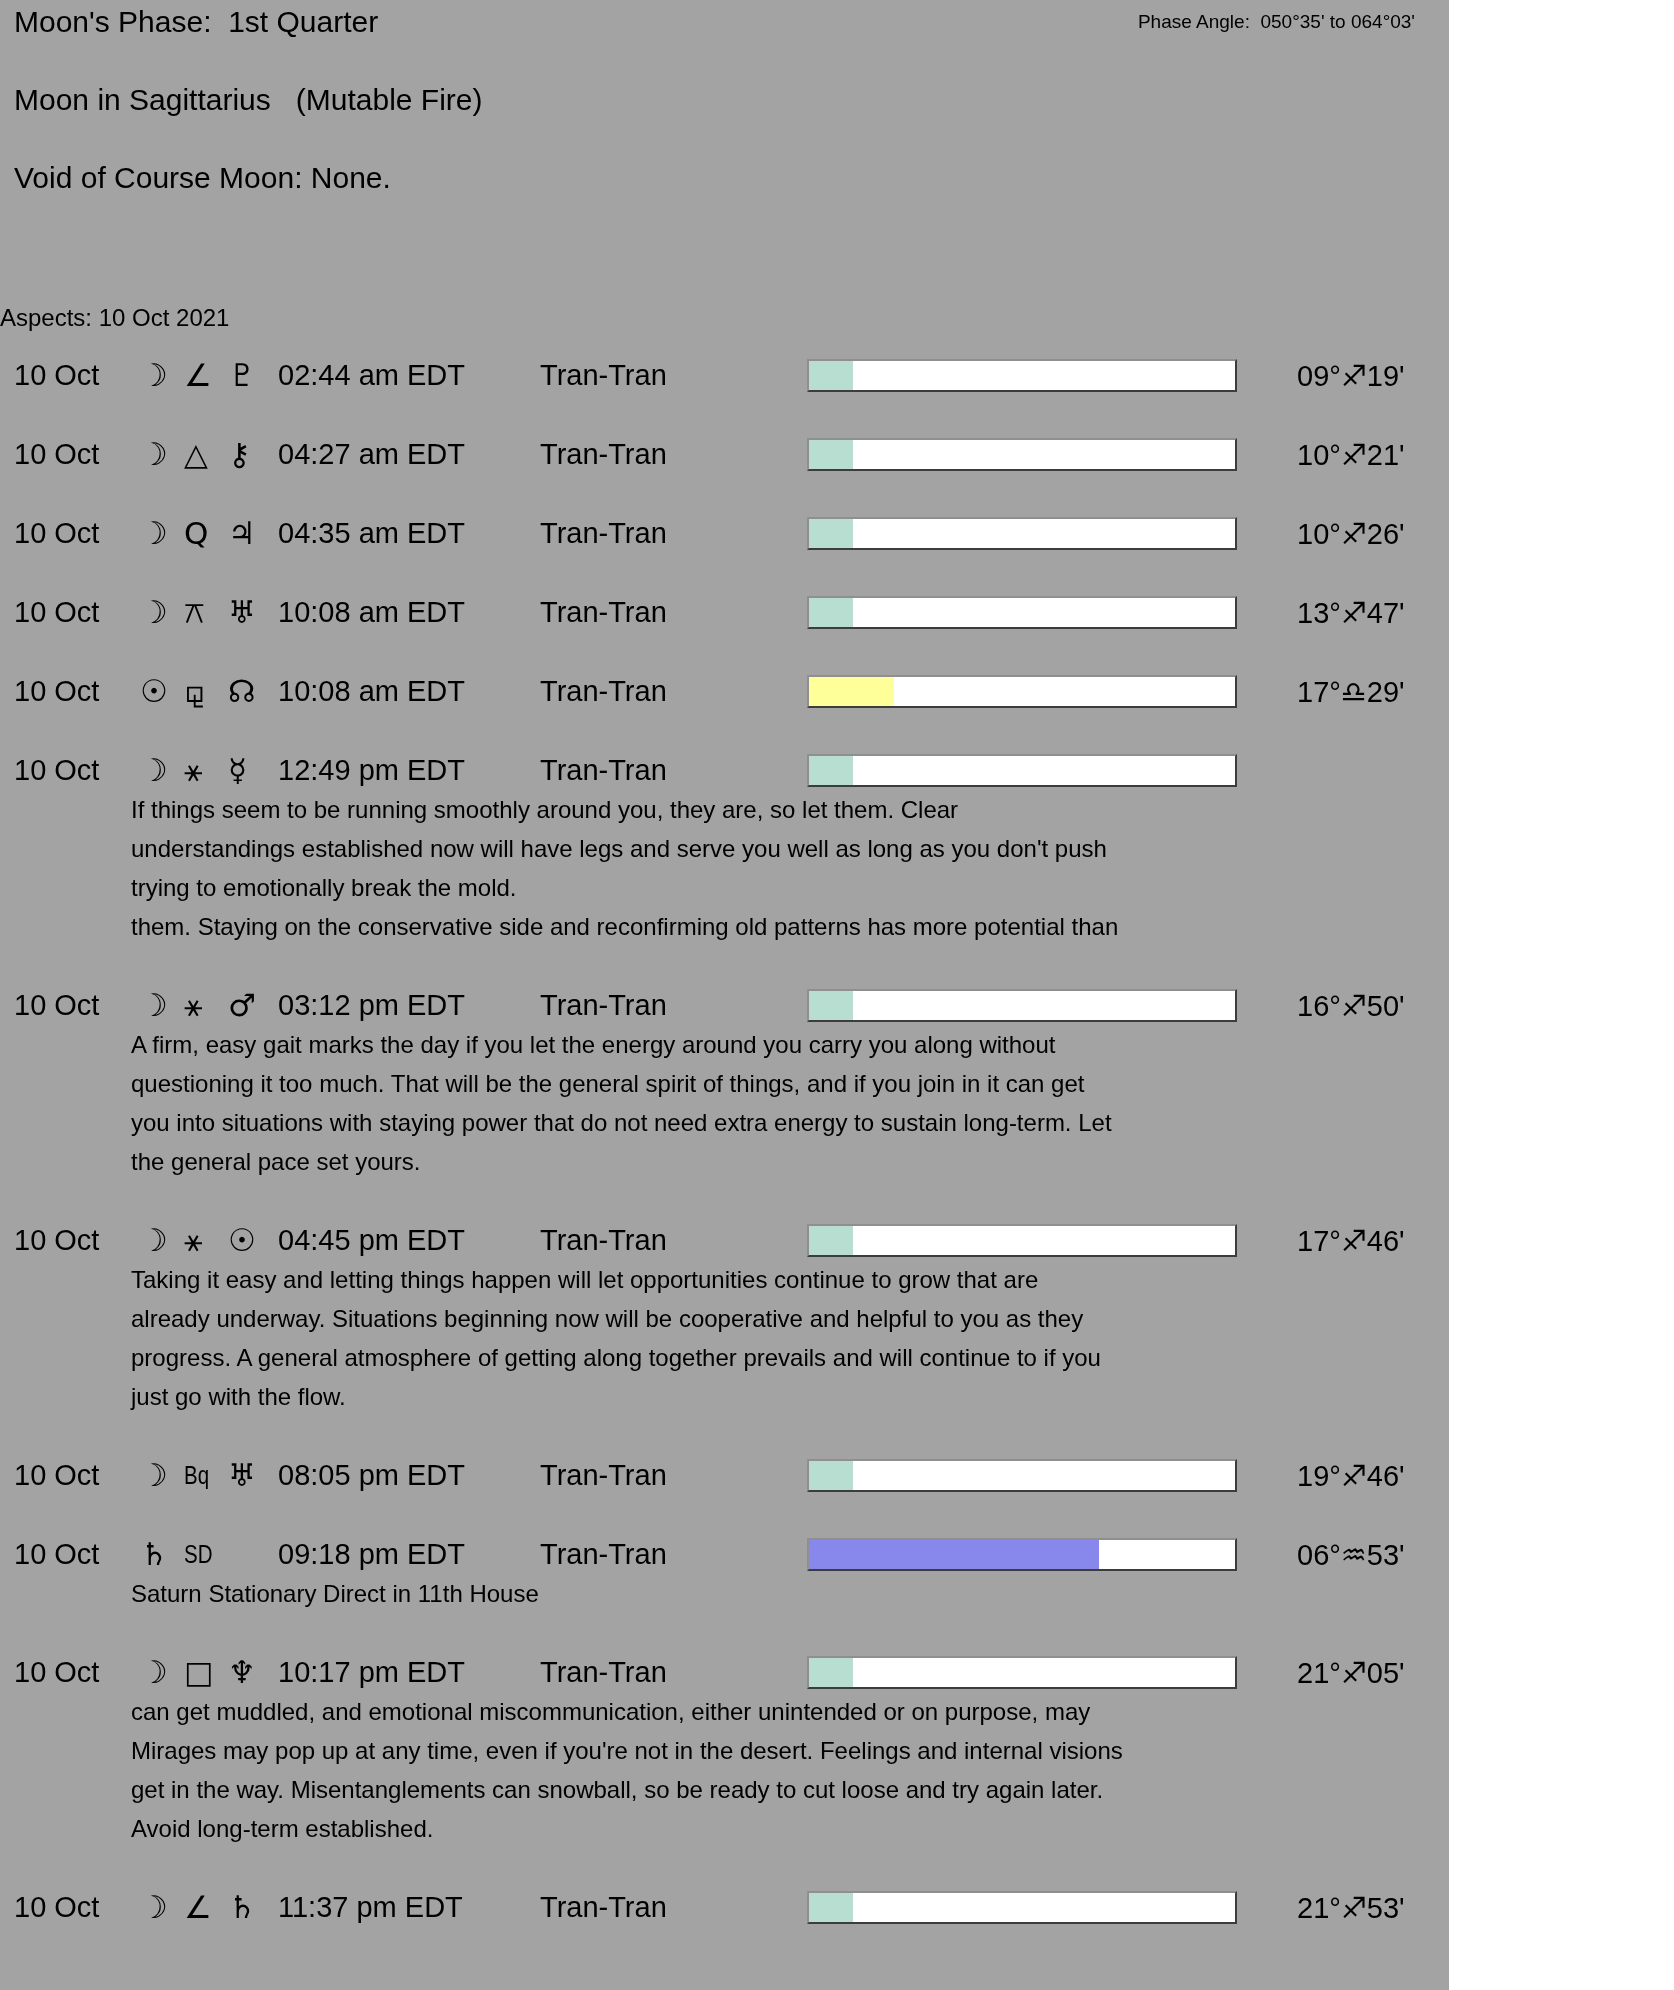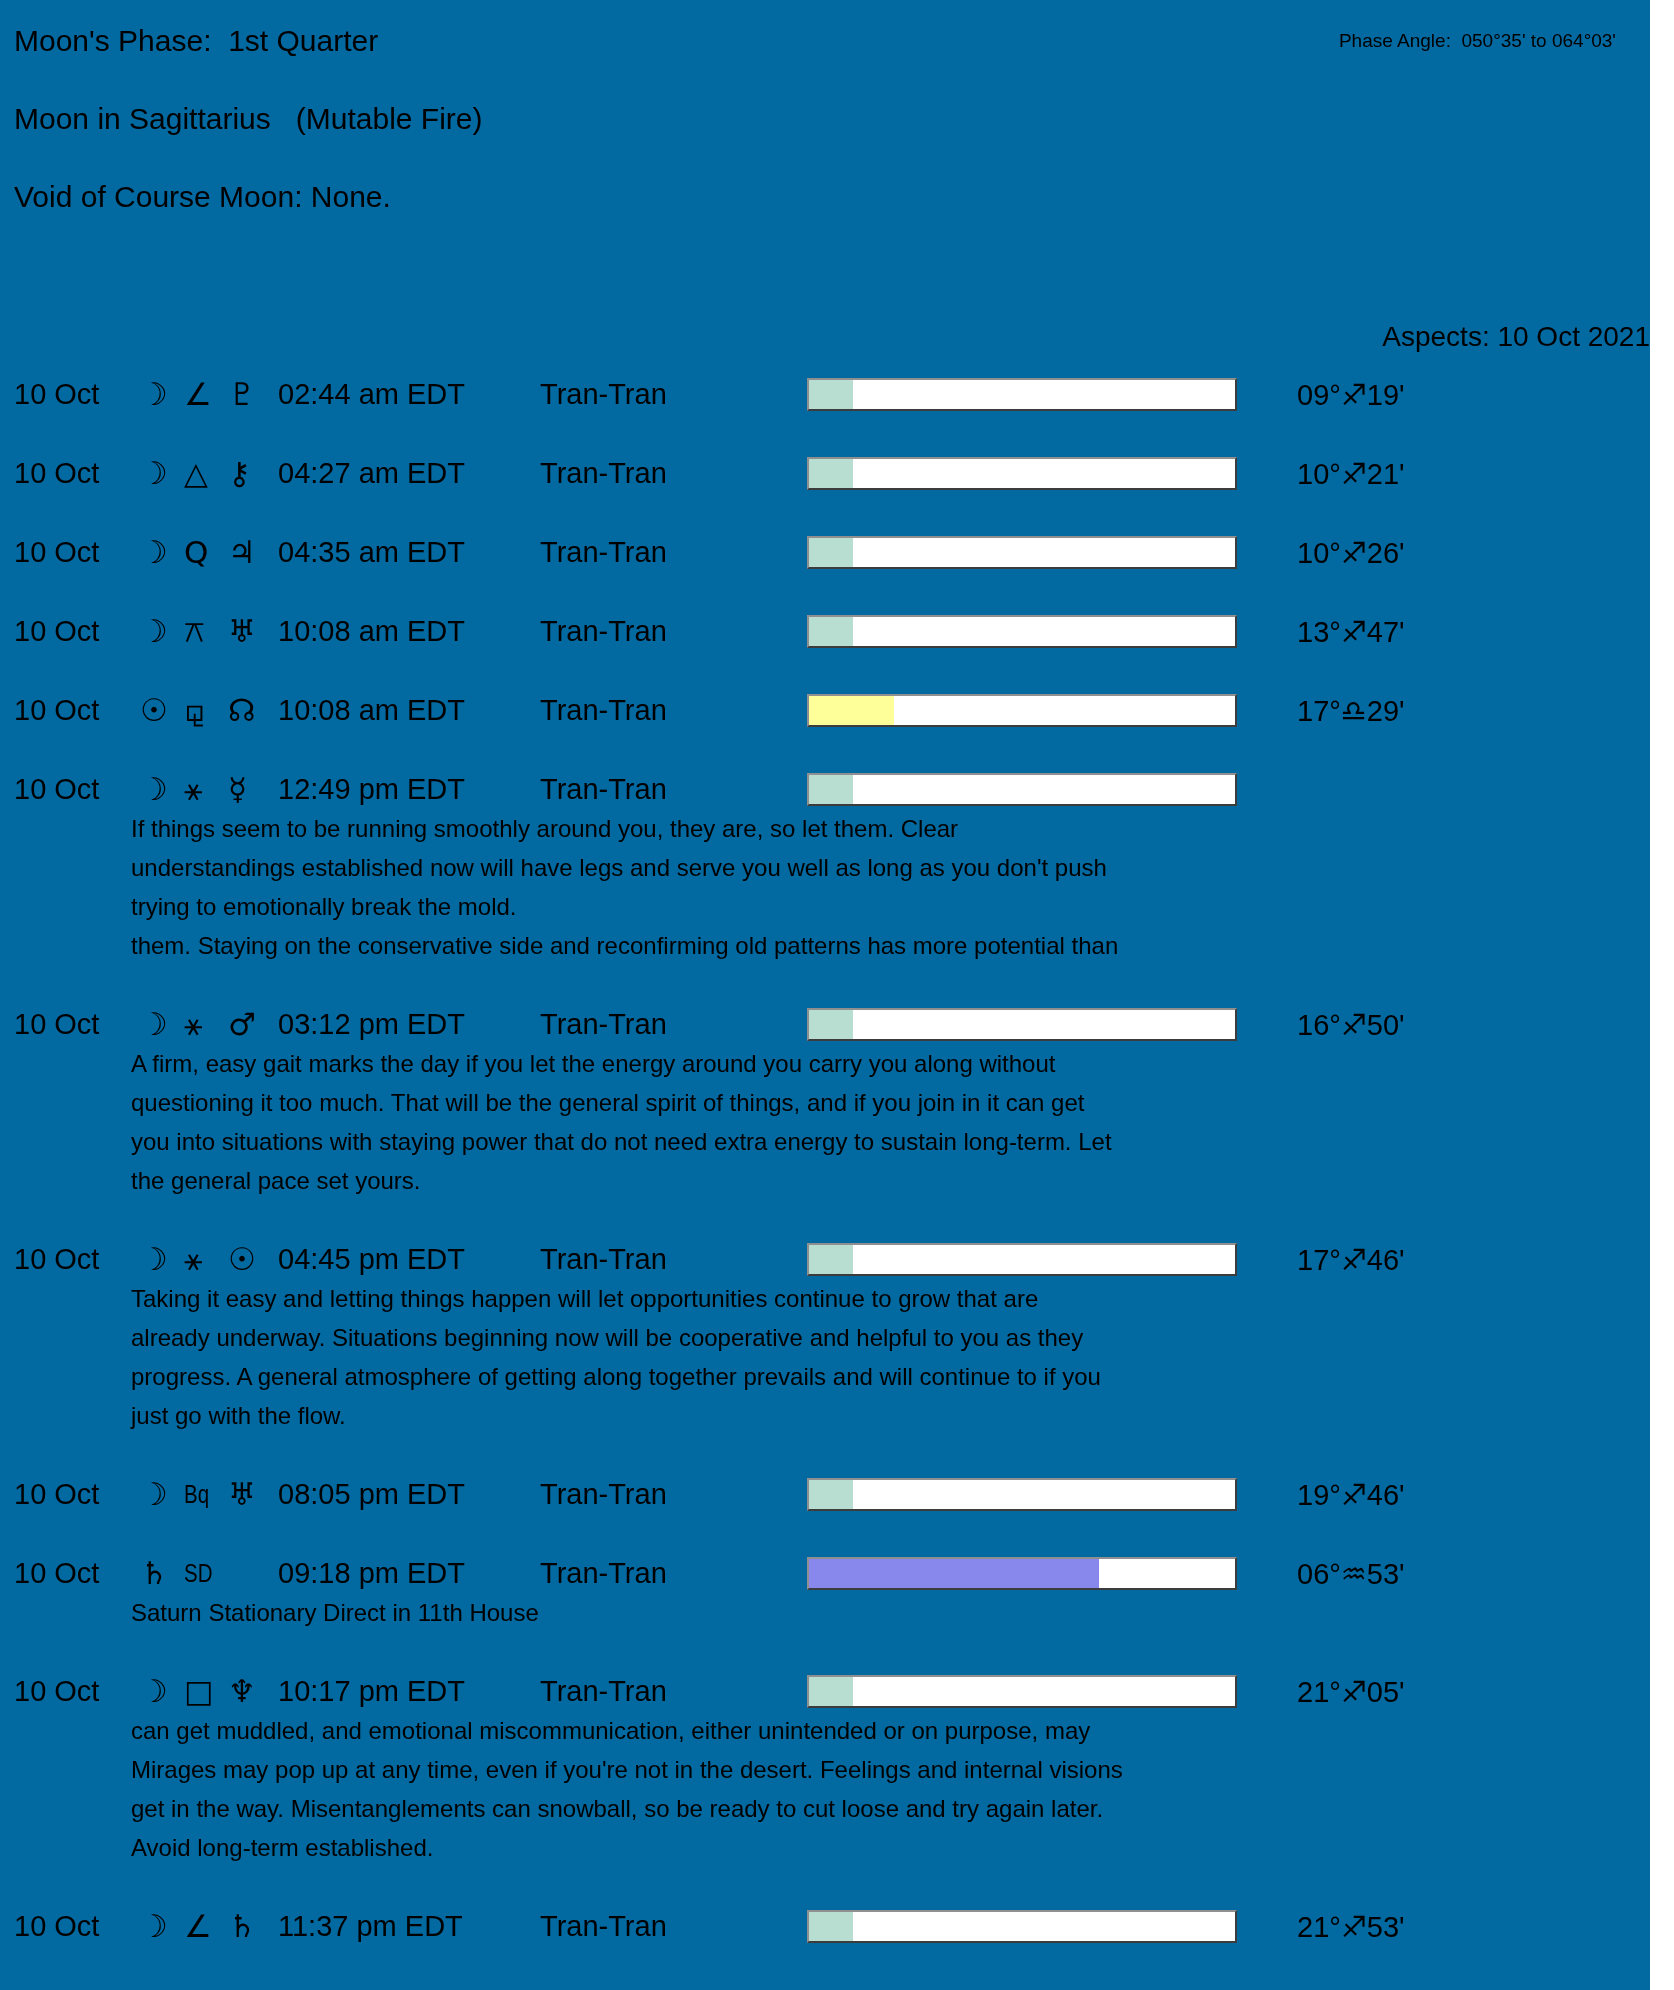--- a/index.html
+++ b/index.html
@@ -1,26 +1,26 @@
 <!DOCTYPE html>
 <html><head>
 <meta charset="utf-8">
 <style>
   html,body { margin:0; padding:0; background:#ffffff; color:#000000;
               font-family:"Liberation Sans","DejaVu Sans",sans-serif; }
-  .page { width:1650px; height:1990px; position:relative; box-sizing:border-box;
-          padding-top:22px; overflow:hidden; background:#0369a1; }
+  .page { width:1449px; height:1990px; position:relative; box-sizing:border-box;
+          padding-top:3px; overflow:hidden; background:#a3a3a3; }
 
   
   .header-line { font-size:30px; line-height:37px; margin:0 34px 41px 14px; white-space:pre; }
   .header-top  { display:flex; justify-content:space-between; }
   .phase-angle { font-size:19px; }
 
   
-  .aspects-title { text-align:right; font-size:28px; line-height:37px; margin:103px 0 0 0; }
+  .aspects-title { text-align:left; font-size:24px; line-height:37px; margin:103px 0 0 0; }
 
   
   .aspect-row { height:79px; display:grid;
                 grid-template-columns:126px 138px 262px 267px 430px auto;
                 align-items:center; padding-left:14px; font-size:29px; }
   .c-date, .c-time, .c-type { white-space:pre; }
   .c-syms { display:flex; align-items:center; }
   .sym { display:inline-block; width:44px; font-size:31px; line-height:1;
          font-family:"DejaVu Sans",sans-serif; }
   .sym-text { font-size:25px; font-family:"Liberation Sans",sans-serif;

